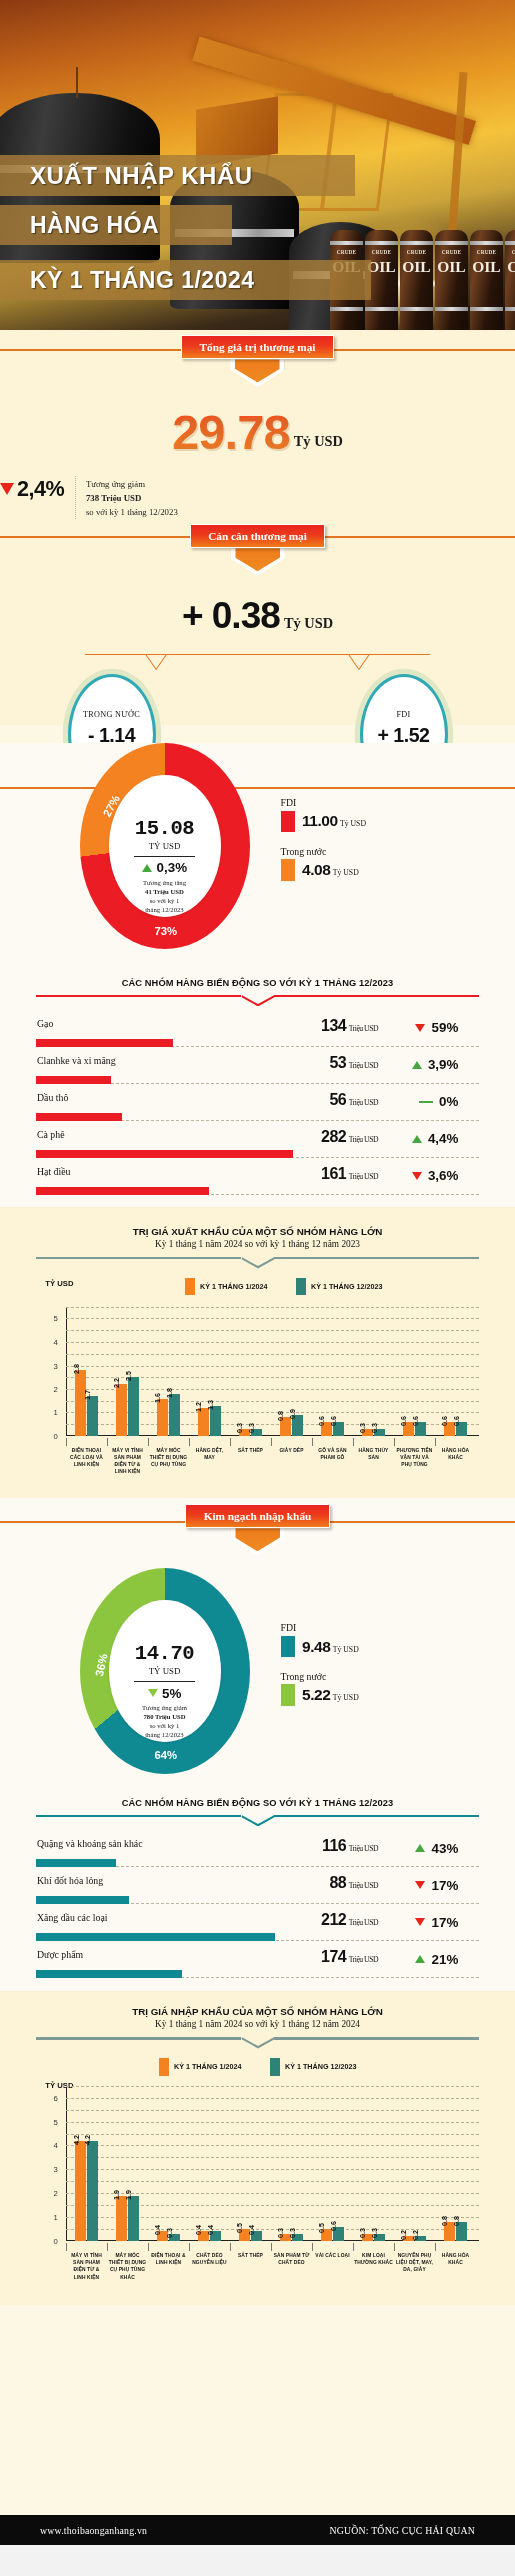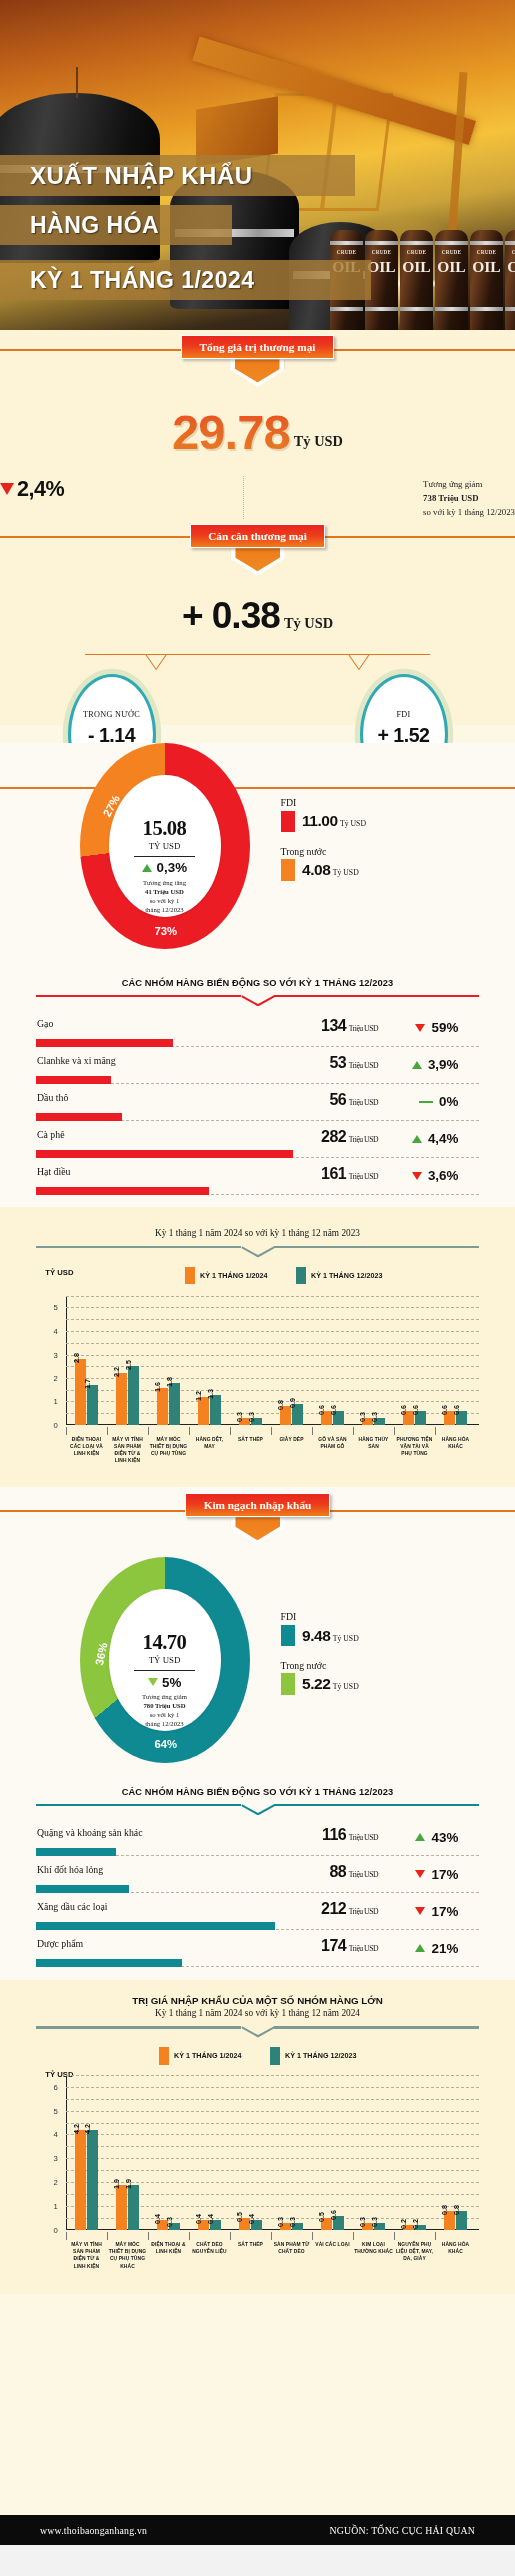--- a/index.html
+++ b/index.html
@@ -177,21 +177,21 @@
     color: transparent;
     text-shadow: 1.5px 2.1px 0 rgba(180,120,60,.25);
   }
   .unit {
     font-family:"Liberation Serif", serif;
     font-weight:bold;
     font-size:14.4px;
     color:#1a1a1a;
     margin-left:4.1px;
   }
-  .delta-row { display:flex; align-items:flex-start; justify-content:space-between; gap:10.3px; }
+  .delta-row { display:flex; align-items:flex-start; justify-content:flex-start; gap:10.3px; }
   .tri-down { width:0;height:0;border-left:7.7px solid transparent;border-right:7.7px solid transparent;border-top:12.4px solid #e8231a; }
   .tri-up { width:0;height:0;border-left:7.7px solid transparent;border-right:7.7px solid transparent;border-bottom:12.4px solid #46a73f; }
   .tri-down.sm { border-left-width:5.7px;border-right-width:5.7px;border-top-width:8.8px; }
   .tri-up.sm { border-left-width:5.7px;border-right-width:5.7px;border-bottom-width:8.8px; }
   .dash-green { width:13.4px;height:2.1px;background:#46a73f; }
   .pctbig { font-family:"Liberation Sans", sans-serif; font-weight:bold; font-size:21.6px; color:#111; letter-spacing:-0.5px; }
   .dotted-v { border-left:1.5px dotted #c9b98c; height:43px; }
   .note { font-family:"Liberation Serif", serif; font-size:8.8px; color:#222; line-height:1.5; }
 
   
@@ -217,21 +217,21 @@
   .donut-hole {
     position:absolute;
     left:29px; top:32px; right:29px; bottom:32px;
     background:#ffffff;
     border-radius:50%;
     display:flex; flex-direction:column; align-items:center; justify-content:center;
     text-align:center;
     padding:0 7.2px;
     box-shadow: 0 1px 3.1px rgba(0,0,0,.10);
   }
-  .donut-hole .v { font-family:Liberation Serif, serif; font-weight:bold; font-size:20.6px; color:#111; letter-spacing:-0.5px;margin-top:40px; }
+  .donut-hole .v { font-family:Liberation Mono, monospace; font-weight:bold; font-size:20.6px; color:#111; letter-spacing:-0.5px;margin-top:40px; }
   .donut-hole .u { font-family:"Liberation Serif", serif; font-size:8.8px; color:#111; margin-top:1.5px; }
   .hr-sm { width:61px; height:1px; background:#222; margin:4.6px 0 3.6px; }
   .donut-hole .note2 { font-family:"Liberation Serif", serif; font-size:6.7px; line-height:1.35; color:#222; }
   .pctlab {
     position:absolute; color:#fff; font-family:"Liberation Sans", sans-serif;
     font-weight:bold; font-size:11.3px;
   }
   .legend-item { margin-bottom:13.4px; }
   .legend-item .lt { font-family:"Liberation Serif", serif; font-size:9.8px; color:#111; margin-bottom:2.6px; }
   .legend-row { display:flex; align-items:center; gap:7.2px; }
@@ -540,20 +540,21 @@
             <div class="tri-down sm"></div>
             <div class="p">3,6%</div>
           </div>
         <div class="dotline"></div>
           <div class="bar" style="width:39%; background:#ec1c24;"></div>
       </div>
     </div>
   </div>
 
   <div class="sec band-cream" style="padding-top:18.5px; padding-bottom:4.1px;">
+    <div class="chart-title">TRỊ GIÁ XUẤT KHẨU CỦA MỘT SỐ NHÓM HÀNG LỚN</div>
     <div class="chart-sub">Kỳ 1 tháng 1 năm 2024 so với kỳ 1 tháng 12 năm 2023</div>
     <div class="hdr-line" style="margin-top:8.2px;">
       <div class="l" style="background:#7e9a96;"></div>
       <div class="r" style="background:#7e9a96;"></div>
       <svg class="v" viewBox="0 0 64 22">
           <polyline points="0,2 32,20 64,2" fill="none" stroke="#7e9a96" stroke-width="4"></polyline>
         </svg>
     </div>
 
     <div style="position:relative; width:443px; margin:9.3px auto 0;">

